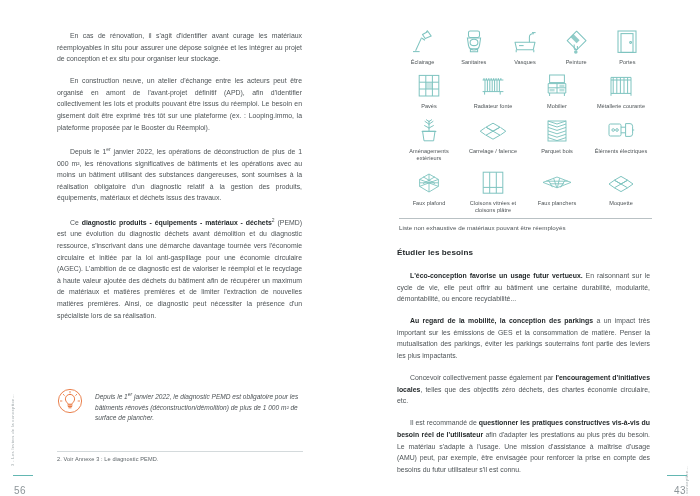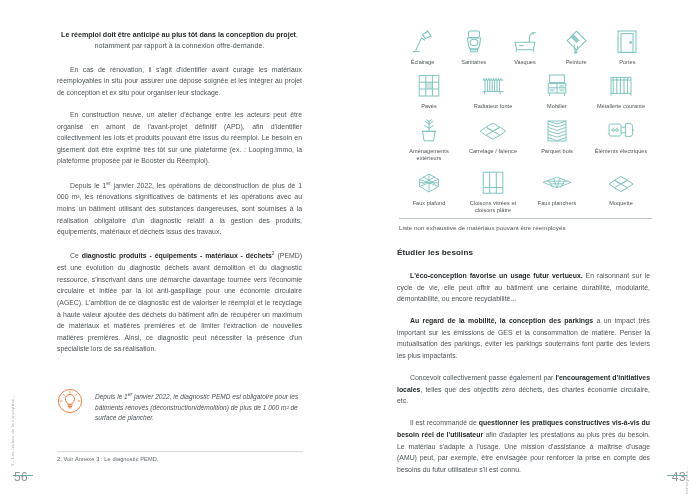--- a/index.html
+++ b/index.html
@@ -44,22 +44,22 @@
   }
   .vrun-right {
     right: 11px;
     transform: rotate(-90deg);
     transform-origin: right bottom;
   }
 
   
   .folio {
     position: absolute;
-    bottom: 12px;
-    font-size: 12px;
+    bottom: 0;
+    font-size: 10px;
     color: #8d9599;
     letter-spacing: 0.4px;
   }
   .folio-rule {
     position: absolute;
     bottom: 20px;
     width: 20px;
     height: 1.4px;
     background: #63b7b2;
   }
@@ -217,23 +217,20 @@
 </style>
 </head>
 <body>
 
 <div class="spread">
 
   <div class="page">
 
     <div class="col">
 
-      <p class="lead">
-        <span>Le réemploi doit être anticipé au plus tôt dans la conception du projet</span><span class="reg">, notamment par rapport à la connexion offre-demande.</span>
-      </p>
 
       <p class="body">En cas de rénovation, il s'agit d'identifier avant curage les matériaux réemployables in situ pour assurer une dépose soignée et les intégrer au projet de conception et ex situ pour organiser leur stockage.</p>
 
       <p class="body">En construction neuve, un atelier d'échange entre les acteurs peut être organisé en amont de l'avant-projet définitif (APD), afin d'identifier collectivement les lots et produits pouvant être issus du réemploi. Le besoin en gisement doit être exprimé très tôt sur une plateforme (ex. : Looping.immo, la plateforme proposée par le Booster du Réemploi).</p>
 
       <p class="body"><span>Depuis le 1</span><sup>er</sup><span> janvier 2022, les opérations de déconstruction de plus de 1 000 m², les rénovations significatives de bâtiments et les opérations avec au moins un bâtiment utilisant des substances dangereuses, sont soumises à la réalisation obligatoire d'un diagnostic relatif à la gestion des produits, équipements, matériaux et déchets issus des travaux.</span></p>
 
       <p class="body"><span>Ce </span><b>diagnostic produits - équipements - matériaux - déchets</b><sup>2</sup><span> (PEMD) est une évolution du diagnostic déchets avant démolition et du diagnostic ressource, s'inscrivant dans une démarche davantage tournée vers l'économie circulaire et initiée par la loi anti-gaspillage pour une économie circulaire (AGEC). L'ambition de ce diagnostic est de valoriser le réemploi et le recyclage à haute valeur ajoutée des déchets du bâtiment afin de récupérer un maximum de matériaux et matières premières et de limiter l'extraction de nouvelles matières premières. Ainsi, ce diagnostic peut nécessiter la présence d'un spécialiste lors de sa réalisation.</span></p>
 
     </div>

